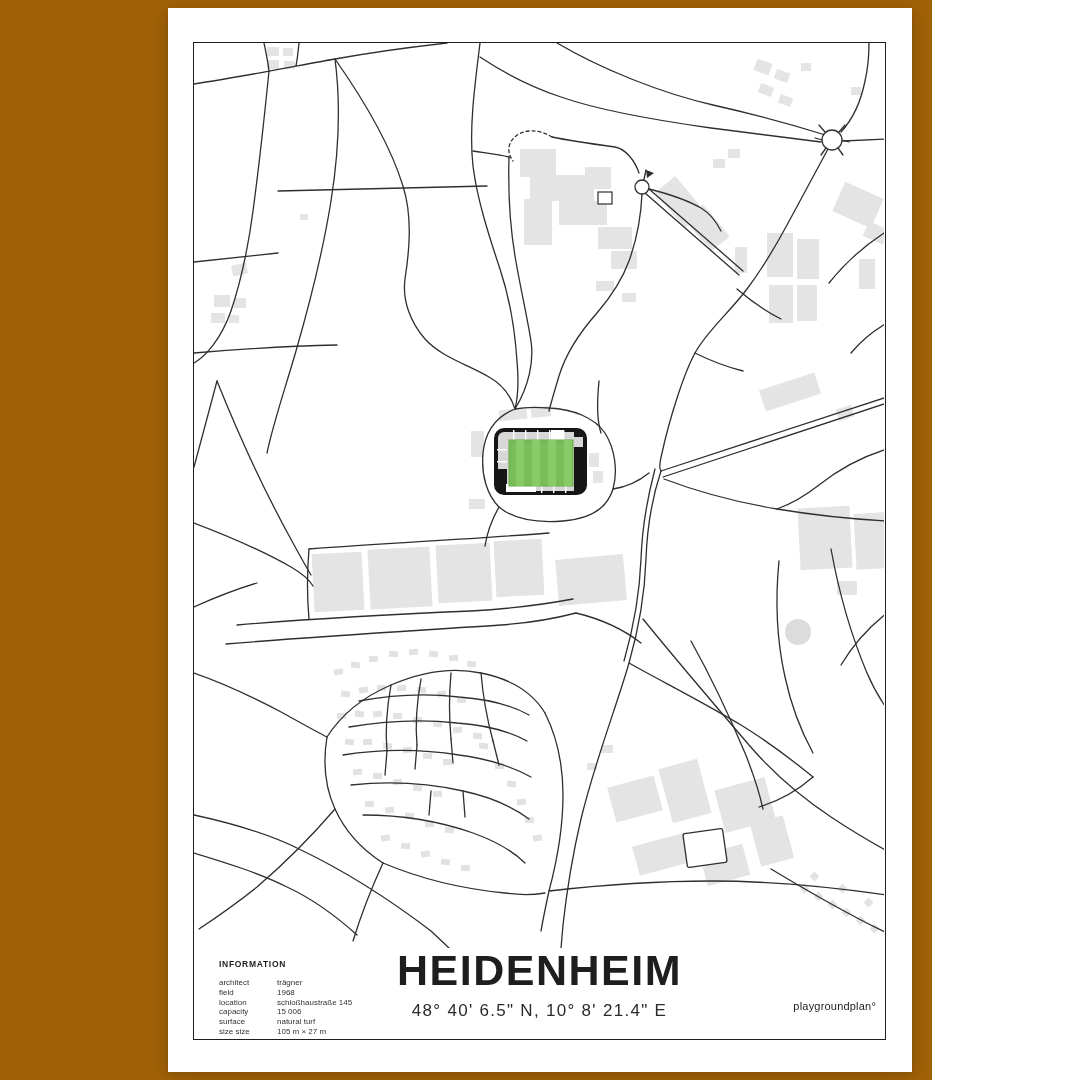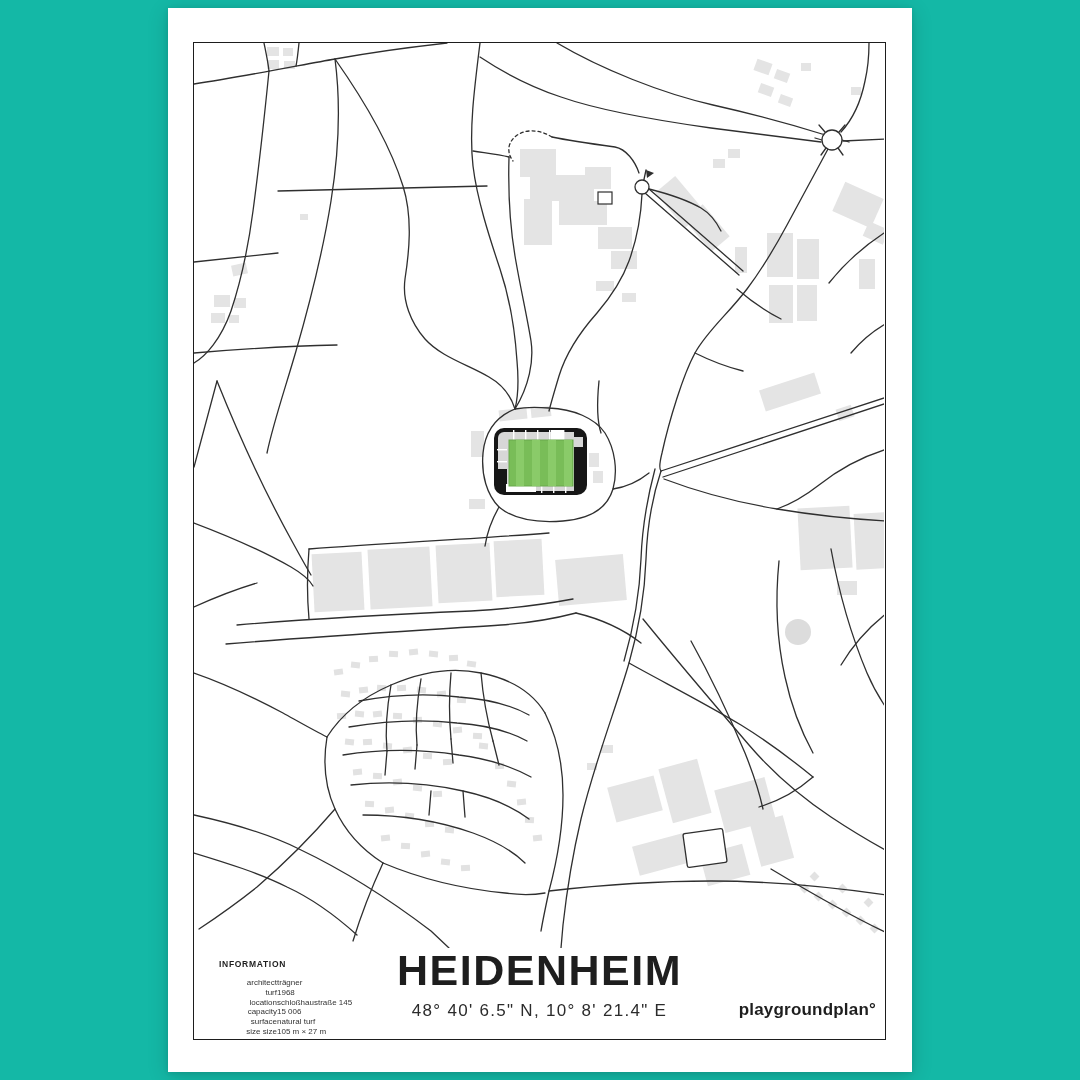--- a/index.html
+++ b/index.html
@@ -1,33 +1,33 @@
 <!DOCTYPE html>
 <html><head>
 <meta charset="utf-8">
 <style>
   html,body{margin:0;padding:0;background:#ffffff;}
-  .canvas{position:relative;width:1080px;height:1080px;background:#14b8a6;overflow:hidden;
+  .canvas{position:relative;width:932px;height:1080px;background:#a16207;overflow:hidden;
           font-family:"Liberation Sans",sans-serif;}
   .poster{position:absolute;left:168px;top:8px;width:744px;height:1064px;background:#ffffff;
           box-shadow:0 4px 20px rgba(0,0,0,.16),0 1px 5px rgba(0,0,0,.10);}
   .frame{position:absolute;left:25px;top:34px;width:693px;height:998px;border:1.5px solid #1d1d1d;
          box-sizing:border-box;overflow:hidden;}
   svg.map{position:absolute;left:0;top:0;display:block;}
   .road{fill:none;stroke:#2f2f2f;stroke-width:1.3;stroke-linecap:round;stroke-linejoin:round;}
   .bld{fill:#e4e4e4;}
   .house{fill:#e2e2e2;}
   .info{position:absolute;left:25px;top:916px;color:#2a2a2a;}
   .info-heading{font-size:8.5px;font-weight:bold;letter-spacing:.7px;color:#1e1e1e;margin-bottom:9px;}
   .info-row{display:flex;font-size:8px;line-height:9.8px;color:#333;}
-  .info-label{width:58px;text-align:right;}
+  .info-label{width:58px;}
   .title-block{position:absolute;left:0;right:0;top:906px;text-align:center;color:#1e1e1e;}
   .poster-title{font-size:43px;font-weight:bold;letter-spacing:1.5px;line-height:1;}
   .poster-coords{margin-top:9px;font-size:17px;letter-spacing:1.3px;color:#2b2b2b;}
-  .brand{position:absolute;right:9px;top:957px;font-size:17px;font-weight:bold;color:#1e1e1e;letter-spacing:.2px;text-align:center;}
+  .brand{position:absolute;right:9px;top:957px;font-size:11px;font-weight:normal;color:#1e1e1e;letter-spacing:.2px;text-align:center;}
 </style>
 </head>
 <body>
 
 <div class="canvas">
   <div class="poster">
     <div class="frame">
 
       <svg class="map" width="690" height="905" viewBox="193 42 690 905" xmlns="http://www.w3.org/2000/svg">
         <g id="g-buildings">
@@ -290,21 +290,21 @@
         </g>
       </svg>
 
       <div class="info">
         <div class="info-heading">INFORMATION</div>
         <div class="info-row">
           <span class="info-label">architect</span>
           <span class="info-value">trägner</span>
         </div>
         <div class="info-row">
-          <span class="info-label">turf</span>
+          <span class="info-label">field</span>
           <span class="info-value">1968</span>
         </div>
         <div class="info-row">
           <span class="info-label">location</span>
           <span class="info-value">schloßhaustraße 145</span>
         </div>
         <div class="info-row">
           <span class="info-label">capacity</span>
           <span class="info-value">15 006</span>
         </div>

